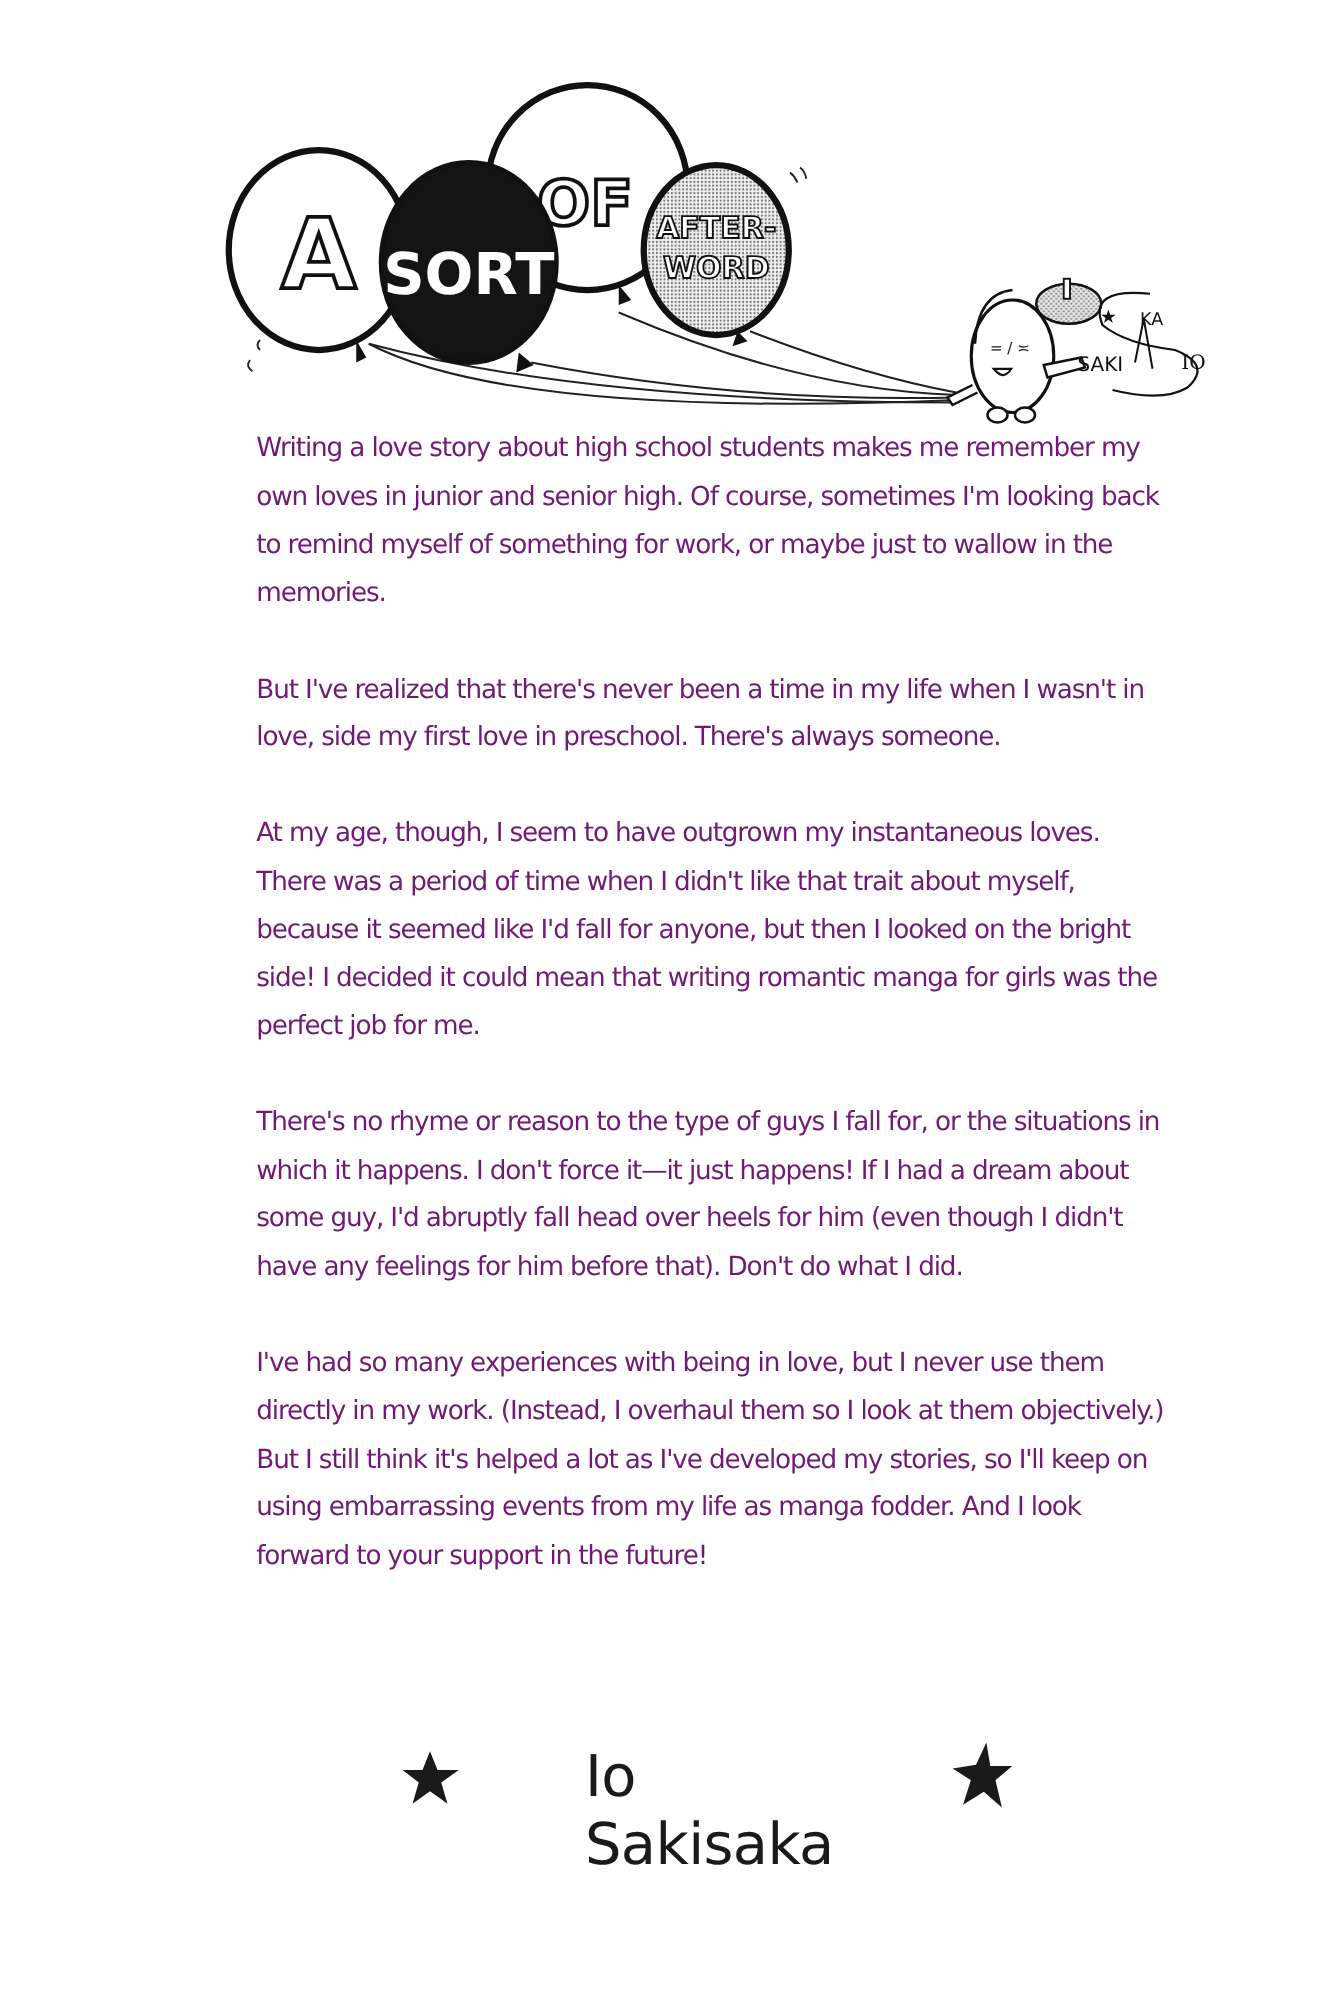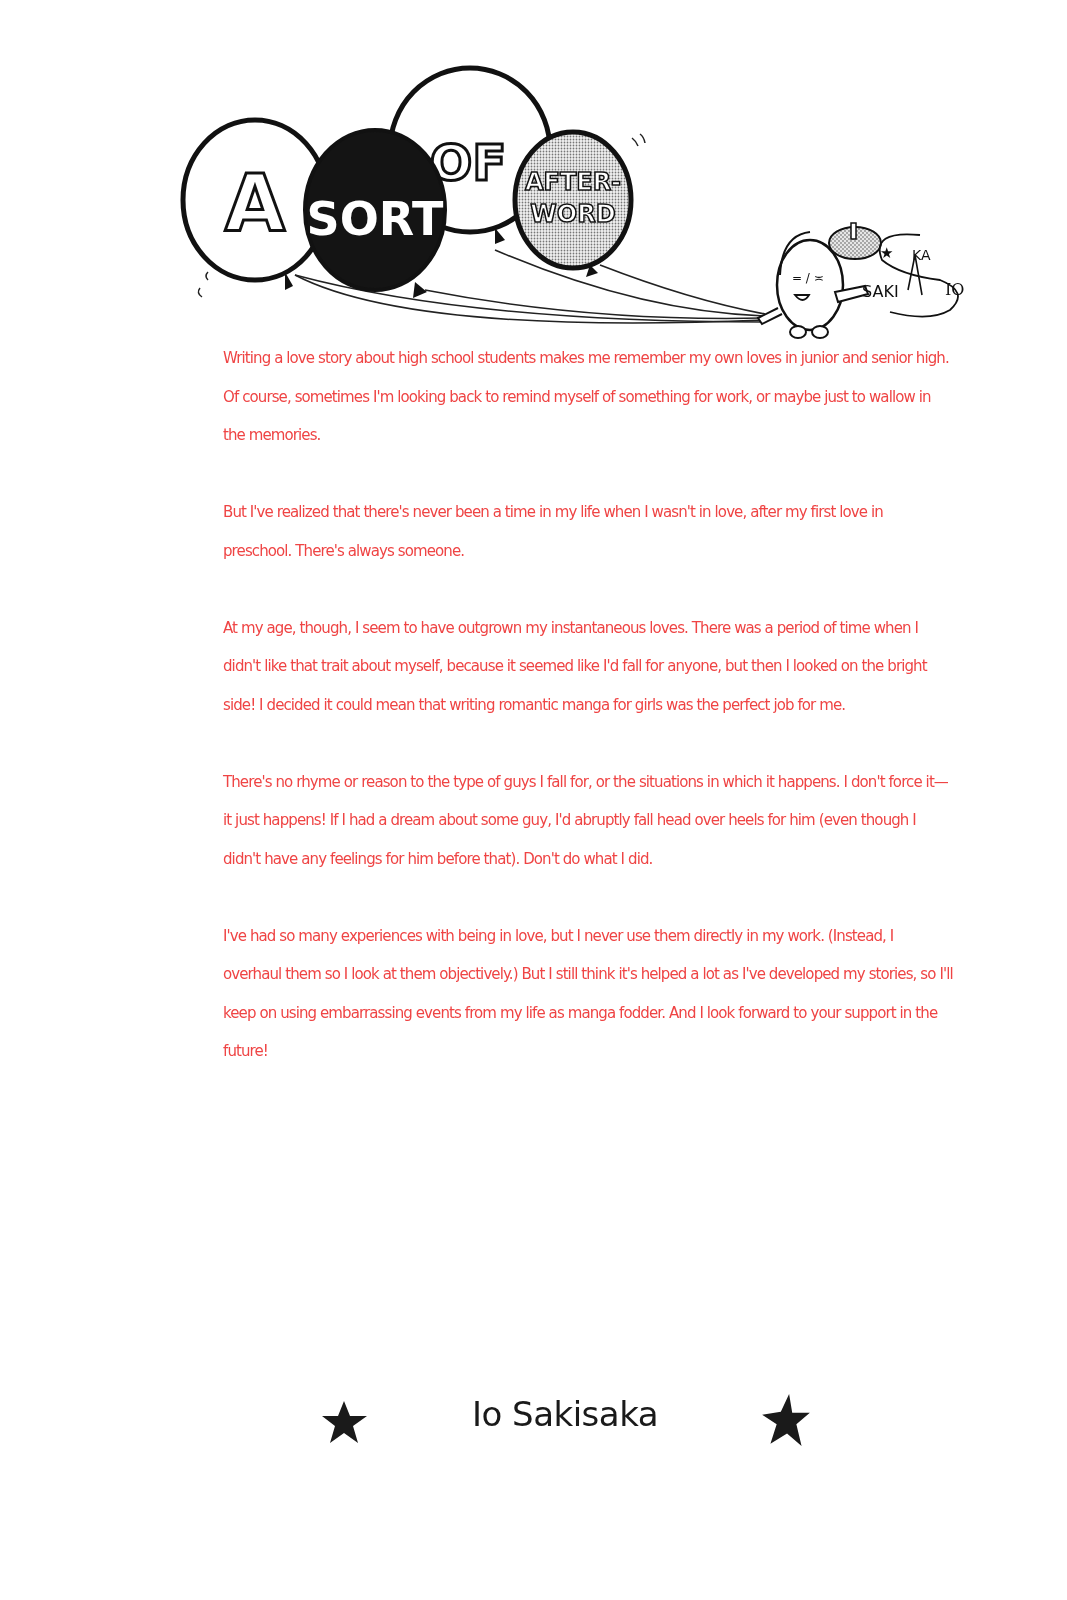--- a/index.html
+++ b/index.html
@@ -1,26 +1,26 @@
 <!DOCTYPE html>
 <html><head>
 <meta charset="utf-8">
 <style>
   html, body { margin:0; padding:0; background:#ffffff; }
   body { width:1067px; height:1600px; position:relative; overflow:hidden;
          font-family:"DejaVu Sans", sans-serif; color:#1a1a1a; }
   .header-art { position:absolute; left:170px; top:60px; width:820px; height:290px; }
-  .body-text { position:absolute; left:223px; top:339px; width:730px;
-               font-family:"DejaVu Sans", sans-serif; font-size:15px; line-height:38.5px;
-               letter-spacing:-0.9px; color:#ef4444; }
+  .body-text { position:absolute; left:205px; top:339px; width:730px;
+               font-family:"DejaVu Sans", sans-serif; font-size:21px; line-height:38.5px;
+               letter-spacing:-0.9px; color:#701a75; }
   .body-text p { margin:0 0 38.5px 0; }
   .sign-row { position:absolute; left:300px; top:1388px; width:520px; height:80px; }
   .star { position:absolute; top:10px; width:50px; height:50px; }
-  .signature { position:absolute; left:155px; top:6px; width:220px; text-align:center;
-               font-family:"DejaVu Sans", sans-serif; font-size:34px; letter-spacing:-0.5px; color:#1a1a1a; }
+  .signature { position:absolute; left:168px; top:6px; width:220px; text-align:left;
+               font-family:"DejaVu Sans", sans-serif; font-size:46px; letter-spacing:-0.5px; color:#1a1a1a; }
 </style>
 </head>
 <body>
 
 <div class="header-art">
   <svg width="820" height="290" viewBox="0 0 820 290" xmlns="http://www.w3.org/2000/svg">
     <defs>
       <pattern id="tone" width="4" height="4" patternUnits="userSpaceOnUse">
         <rect width="4" height="4" fill="#e6e6e6"></rect>
         <circle cx="1" cy="1" r="0.9" fill="#8a8a8a"></circle>
@@ -91,21 +91,21 @@
       <text x="692" y="237" font-family="DejaVu Sans, sans-serif" font-size="16" fill="#111">SAKI</text>
       <text x="742" y="200" font-family="DejaVu Sans, sans-serif" font-size="14" fill="#111">KA</text>
       <text x="775" y="235" font-family="DejaVu Serif, serif" font-size="16" fill="#111">IO</text>
       <path d="M738 230 L745 195 L752 235" fill="none" stroke="#111" stroke-width="1.6"></path>
     </g>
   </svg>
 </div>
 
 <div class="body-text">
   <p>Writing a love story about high school students makes me remember my own loves in junior and senior high. Of course, sometimes I'm looking back to remind myself of something for work, or maybe just to wallow in the memories.</p>
-  <p>But I've realized that there's never been a time in my life when I wasn't in love, after my first love in preschool. There's always someone.</p>
+  <p>But I've realized that there's never been a time in my life when I wasn't in love, side my first love in preschool. There's always someone.</p>
   <p>At my age, though, I seem to have outgrown my instantaneous loves. There was a period of time when I didn't like that trait about myself, because it seemed like I'd fall for anyone, but then I looked on the bright side! I decided it could mean that writing romantic manga for girls was the perfect job for me.</p>
   <p>There's no rhyme or reason to the type of guys I fall for, or the situations in which it happens. I don't force it—it just happens! If I had a dream about some guy, I'd abruptly fall head over heels for him (even though I didn't have any feelings for him before that). Don't do what I did.</p>
   <p>I've had so many experiences with being in love, but I never use them directly in my work. (Instead, I overhaul them so I look at them objectively.) But I still think it's helped a lot as I've developed my stories, so I'll keep on using embarrassing events from my life as manga fodder. And I look forward to your support in the future!</p>
 </div>
 
 <div class="sign-row">
   <svg class="star" style="left:20px;" viewBox="0 0 50 50">
     <path d="M24 3 L30 18 L47 18 L33 28 L38 45 L24 35 L10 45 L15 28 L2 18 L18 18 Z" fill="#1a1a1a"></path>
   </svg>
   <div class="signature">Io Sakisaka</div>

